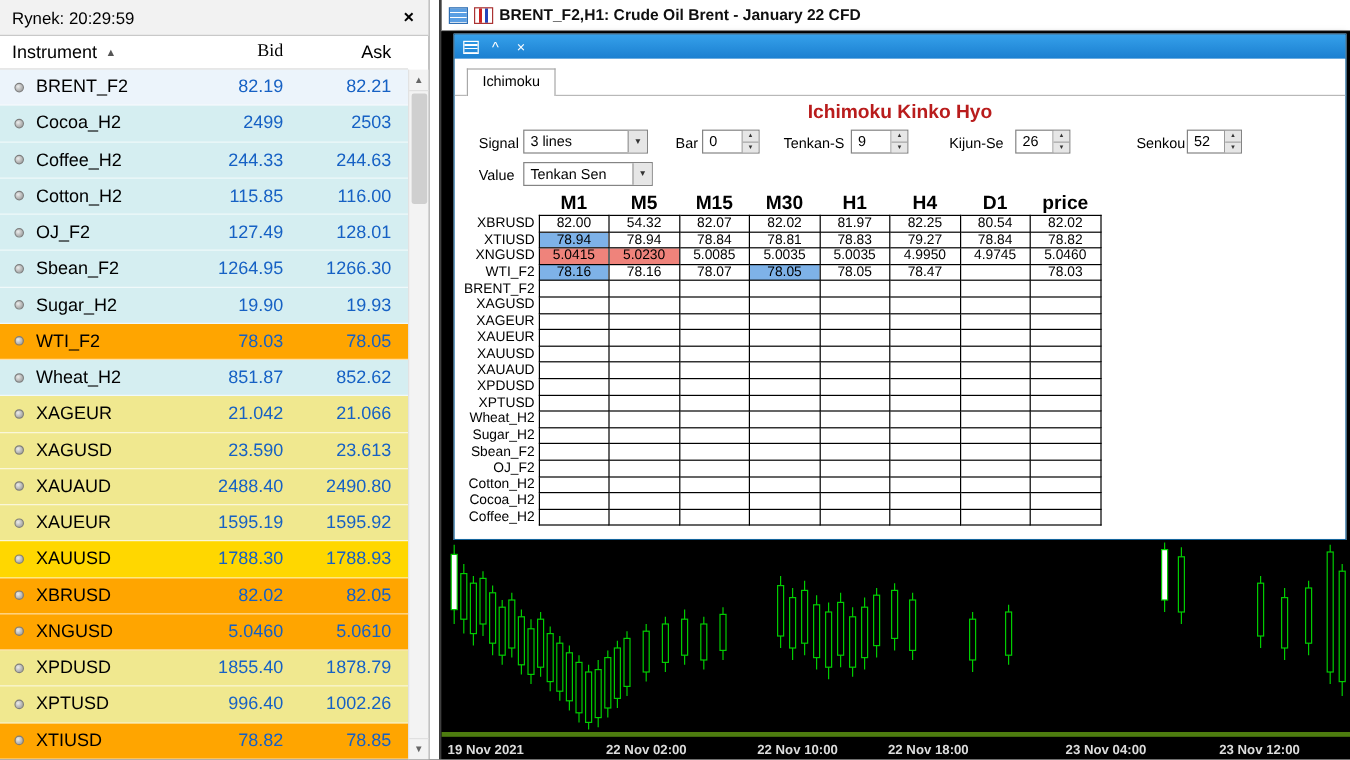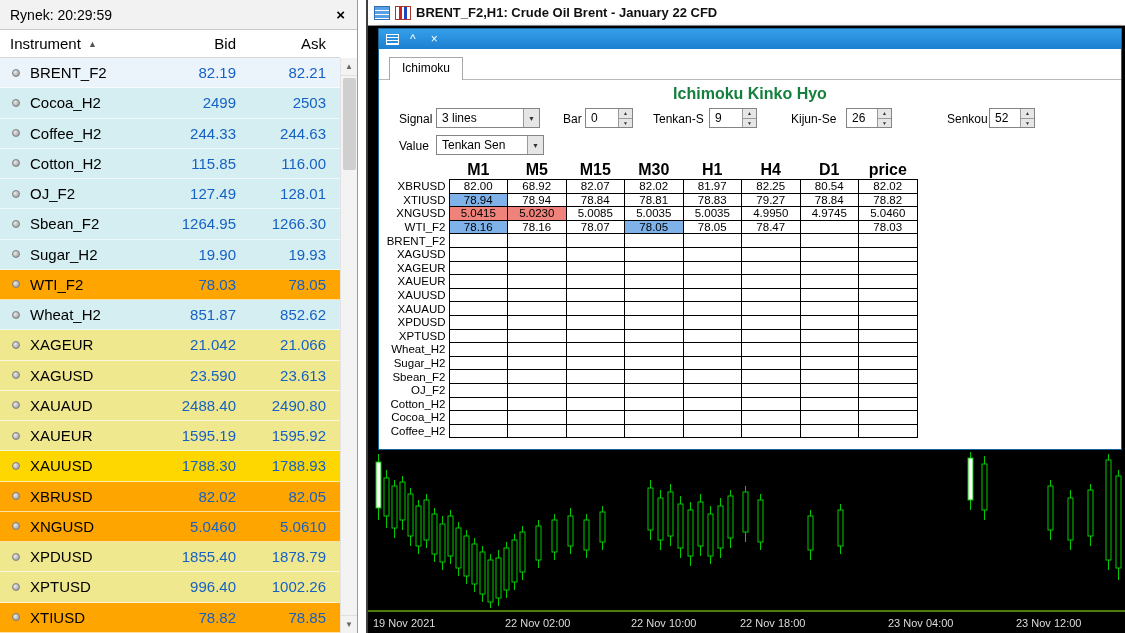--- a/index.html
+++ b/index.html
@@ -10,21 +10,21 @@
   }
 
   
   .mw { position:absolute; left:0; top:0; width:358px; height:633px; background:#fff; border-right:1px solid #9a9a9a; }
   .mw-titlebar { height:30px; background:#f2f2f2; border-bottom:1px solid #c9c9c9; display:flex; align-items:center; padding:0 12px 0 10px; font-size:14px; color:#000; }
   .mw-title { flex:1; }
   .mw-close { font-size:15px; font-weight:bold; cursor:pointer; }
   .mw-header { position:absolute; top:30px; left:0; right:17px; height:28px; display:flex; align-items:center; font-size:15px; background:#fff; border-bottom:1px solid #d8d8d8; }
   .mw-h-name { flex:1; padding-left:10px; display:flex; align-items:center; gap:7px; }
   .sort { font-size:9px; color:#555; }
-  .mw-h-bid { width:95px; text-align:right; padding-right:16px; }
+  .mw-h-bid { width:95px; text-align:right; padding-right:16px;font-family:Liberation Serif, serif; }
   .mw-h-ask { width:88px; text-align:right; padding-right:14px; }
   .mw-rows { position:absolute; top:58px; left:0; right:17px; bottom:0; overflow:hidden; }
   .mw-row { display:flex; align-items:center; height:30.26px; font-size:15px; border-bottom:1px solid rgba(255,255,255,0.65); }
   .dot { width:8px; height:8px; border-radius:50%; flex:0 0 8px; margin:0 10px 0 12px;
          background:radial-gradient(circle at 35% 35%, #ececec, #8f8f8f); border:1px solid #7d7d7d; }
   .mw-name { flex:1; color:#000; overflow:hidden; white-space:nowrap; }
   .mw-bid { width:95px; text-align:right; padding-right:16px; color:var(--price-blue); }
   .mw-ask { width:88px; text-align:right; padding-right:14px; color:var(--price-blue); }
   .mw-scrollbar { position:absolute; top:58px; right:0; bottom:0; width:17px; background:#f3f3f3; border-left:1px solid #e2e2e2; display:flex; flex-direction:column; align-items:center; }
   .sb-up,.sb-down { height:18px; width:100%; display:flex; align-items:center; justify-content:center; font-size:8px; color:#666; }
@@ -35,34 +35,34 @@
   
   .chart { position:absolute; left:366px; top:0; right:0; height:633px; background:#000; border-left:2px solid #3f3f3f; }
   .chart-titlebar { height:26px; background:#fff; display:flex; align-items:center; gap:5px; padding-left:6px; border-bottom:1px solid #8f8f8f; }
   .chart-title { font-size:13px; font-weight:bold; color:#101010; white-space:nowrap; }
   .ci { width:16px; height:14px; display:inline-block; }
   .ci1 { border:1px solid #2f6fb4; background:repeating-linear-gradient(180deg,#5b9fe3 0 3px,#ffffff 3px 4px); }
   .ci2 { border:1px solid #a33; background:#fff;
          background-image:linear-gradient(90deg, transparent 0 3px, #cc2222 3px 6px, transparent 6px 8px, #2244bb 8px 11px, transparent 11px); }
   .chart-area { position:absolute; top:26px; left:0; right:0; bottom:23px; background:#000; }
   #candles { position:absolute; left:0; bottom:0; width:759px; height:160px; }
-  .chart-axis { position:absolute; left:0; right:0; bottom:0; height:23px; background:#000; border-top:2px solid #4d7c0f; }
+  .chart-axis { position:absolute; left:0; right:0; bottom:0; height:23px; background:#000; border-top:4px solid #4d7c0f;font-weight:bold; }
   .chart-axis span { position:absolute; top:5px; font-size:11px; color:#dcdcdc; white-space:nowrap; }
 
   
   .db { position:absolute; left:378px; top:28px; width:744px; height:422px; background:#fff;
         border:1px solid #15649c; box-shadow:0 0 5px rgba(0,0,0,.55); }
   .db-titlebar { height:20px; background:linear-gradient(180deg, var(--titlebar-blue), #1b7fd0); display:flex; align-items:center; color:#fff; padding:0 7px; gap:7px; }
   .db-menuicon { width:13px; height:11px; border:1px solid #fff; background:repeating-linear-gradient(180deg, transparent 0 2px, #fff 2px 3px); }
   .db-title { flex:1; font-size:11px; font-weight:bold; letter-spacing:.4px; }
   .db-min,.db-close { font-size:12px; padding:0 4px; cursor:pointer; }
   .db-body { position:relative; height:400px; background:#fff; }
   .db-tabline { position:absolute; top:30px; left:0; right:0; border-top:1px solid #b8b8b8; }
   .db-tab { position:absolute; top:8px; left:10px; height:23px; padding:3px 12px; background:#fff; border:1px solid #a8a8a8; border-bottom:none; font-size:12px; z-index:2; }
-  .db-paneltitle { position:absolute; top:36px; left:0; right:0; text-align:center; font-size:16px; font-weight:bold; color:#15803d; }
+  .db-paneltitle { position:absolute; top:36px; left:0; right:0; text-align:center; font-size:16px; font-weight:bold; color:#b91c1c; }
   .lab { position:absolute; font-size:12px; color:#000; white-space:nowrap; overflow:hidden; }
   .lbl-signal { left:20px;  top:63px; width:37px; }
   .lbl-bar    { left:184px; top:63px; }
   .lbl-tenkan { left:274px; top:63px; width:56px; }
   .lbl-kijun  { left:412px; top:63px; width:55px; }
   .lbl-senkou { left:528px; top:63px; width:80px;margin-left:40px; }
   .lbl-value  { left:20px;  top:90px; width:37px; }
   .dd, .spin { position:absolute; height:20px; border:1px solid #848484; display:flex; background:#fff; }
   .dd-signal { left:57px; top:59px; width:104px; }
   .dd-value  { left:57px; top:86px; width:108px; }
@@ -419,21 +419,21 @@
               <td>D1</td>
               <td>price</td>
             </tr>
             <tr>
               <td class="lbl">
                 <div class="clip">
                   <span>XBRUSD</span>
                 </div>
               </td>
               <td class="cell">82.00</td>
-              <td class="cell">68.92</td>
+              <td class="cell">54.32</td>
               <td class="cell">82.07</td>
               <td class="cell">82.02</td>
               <td class="cell">81.97</td>
               <td class="cell">82.25</td>
               <td class="cell">80.54</td>
               <td class="cell">82.02</td>
             </tr>
             <tr>
               <td class="lbl">
                 <div class="clip">

